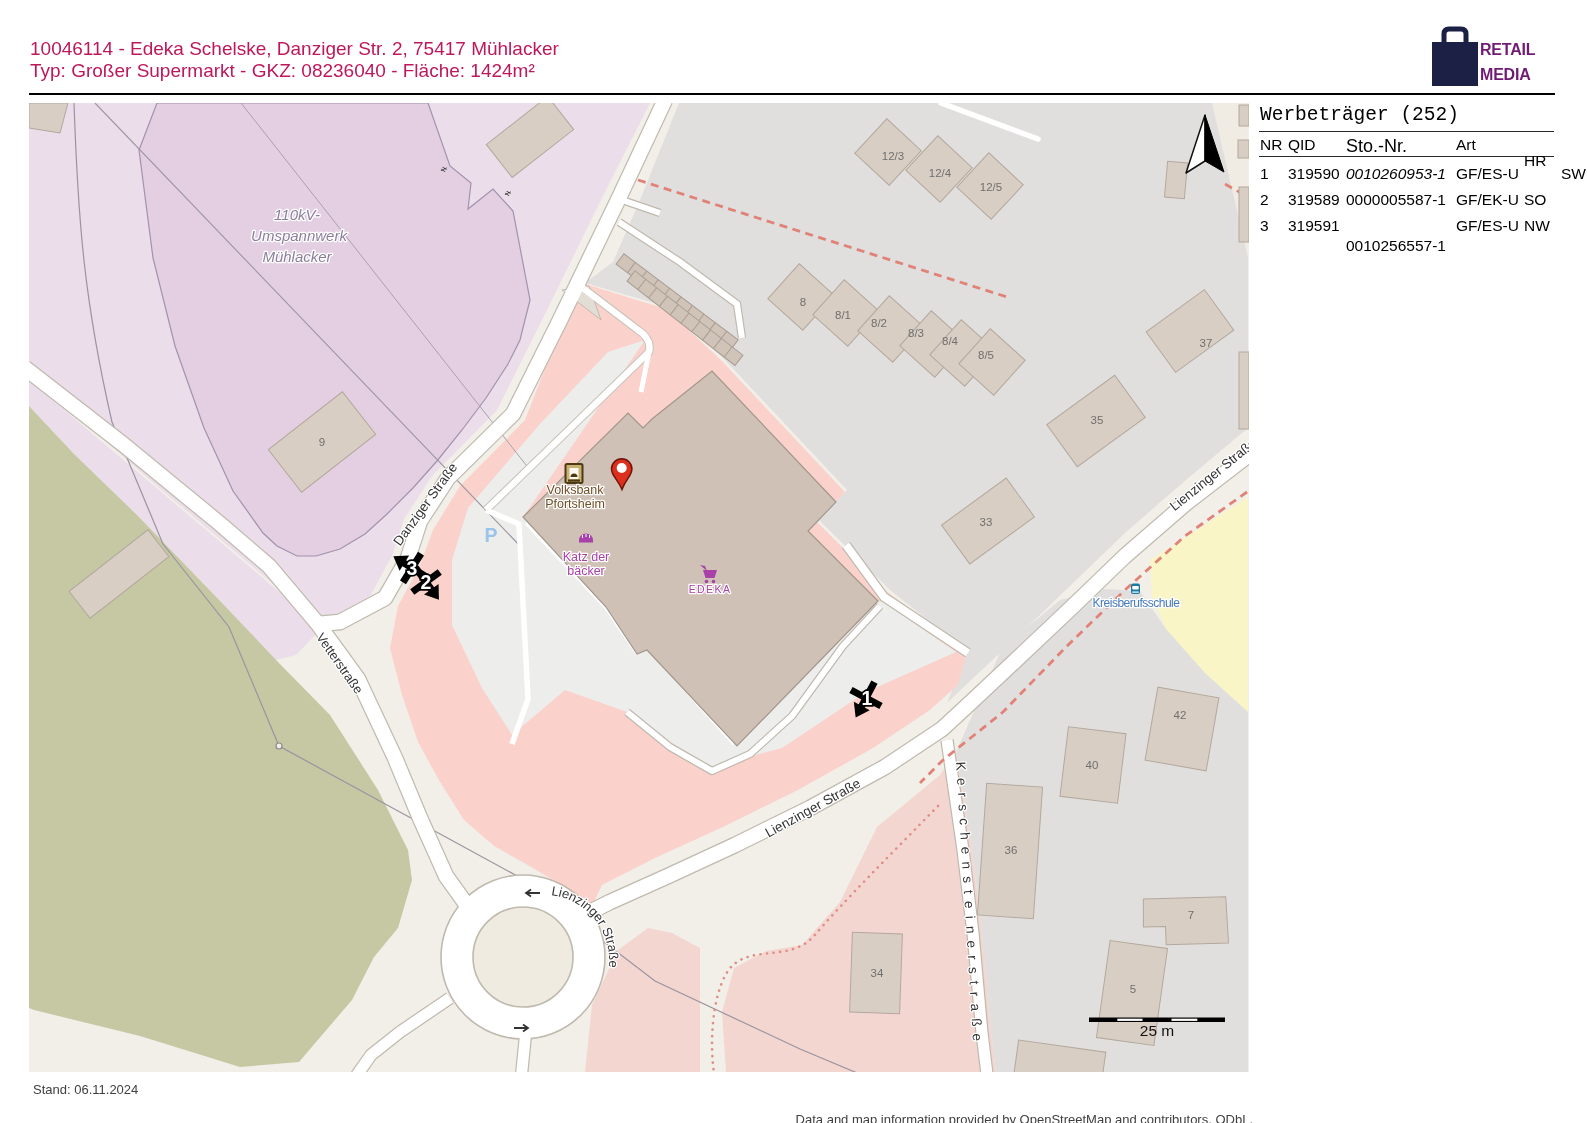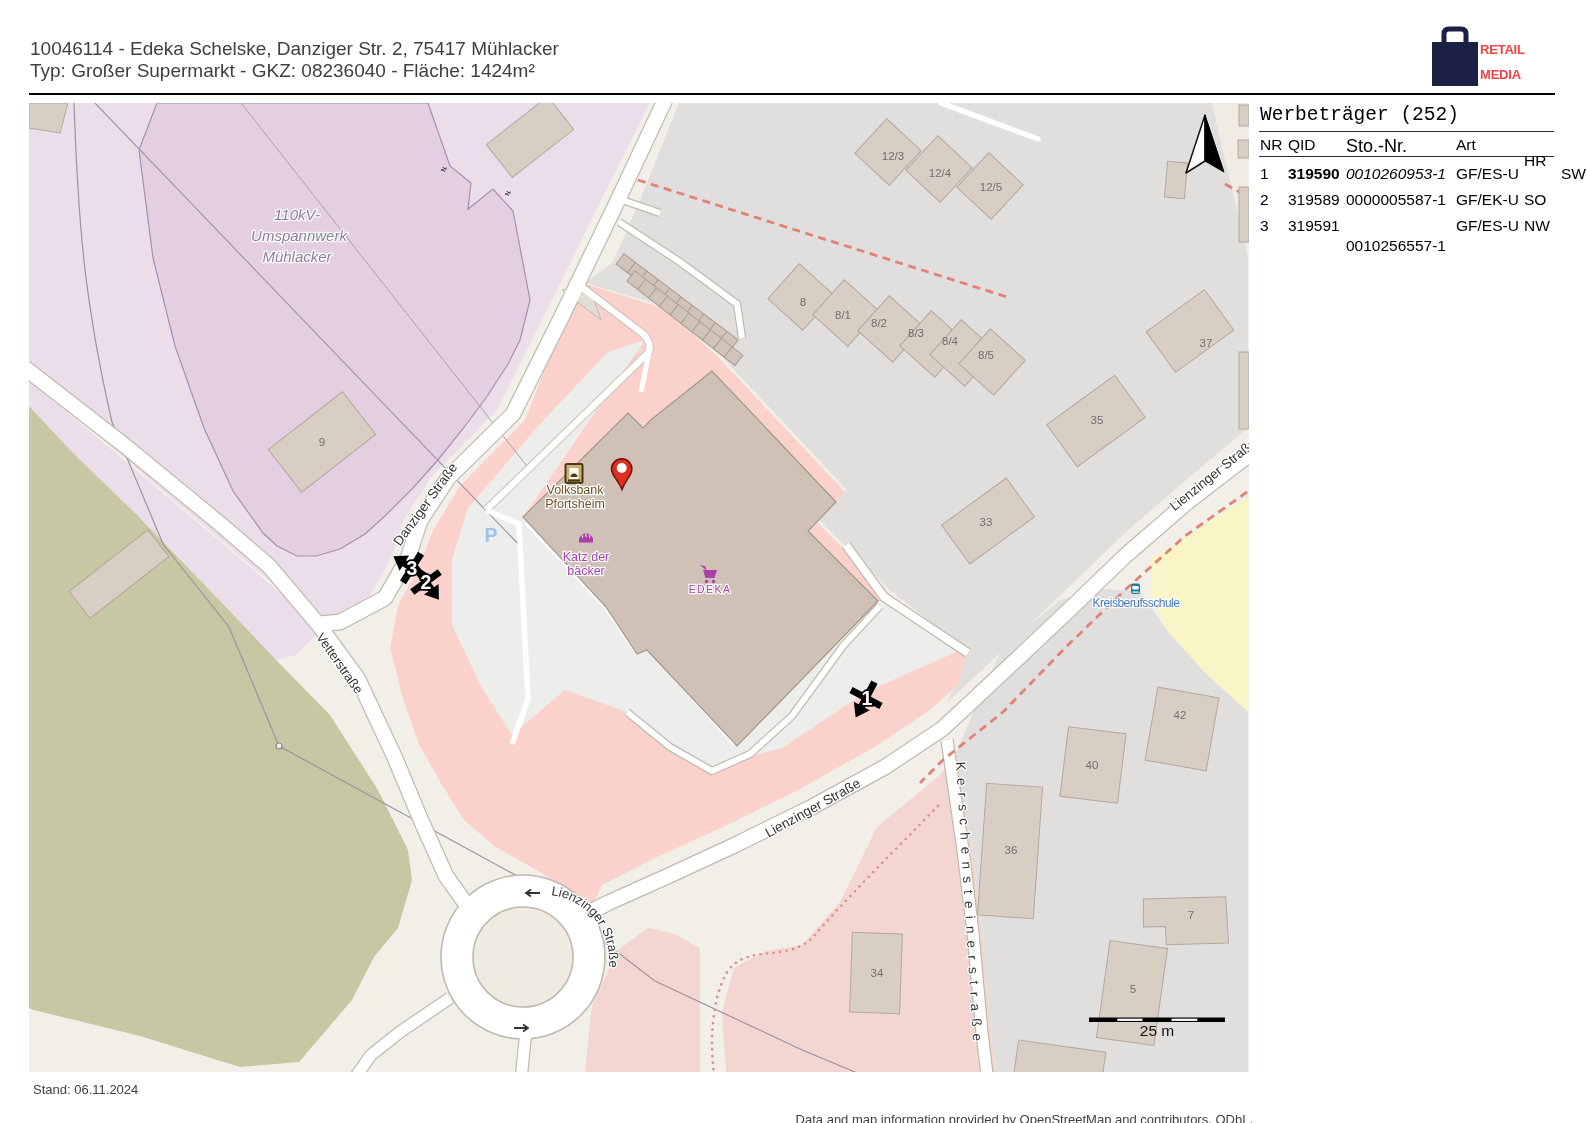--- a/index.html
+++ b/index.html
@@ -1,23 +1,23 @@
 <!DOCTYPE html>
 <html><head><meta charset="utf-8">
 <style>
 html,body{margin:0;padding:0;background:#fff;width:1587px;height:1123px;overflow:hidden;}
 *{box-sizing:border-box;}
 body{font-family:"Liberation Sans",sans-serif;position:relative;}
-.hdr{position:absolute;left:30px;color:#404040;font-size:19px;white-space:nowrap;}
+.hdr{position:absolute;left:30px;color:#be185d;font-size:19px;white-space:nowrap;}
 .rule{position:absolute;left:29px;top:93px;width:1526px;height:1.6px;background:#000;}
 #map{position:absolute;left:29px;top:103px;width:1220px;height:969px;}
 .tbl{position:absolute;color:#000;}
 .tline{position:absolute;background:#2a2a2a;height:1.4px;}
 .foot{position:absolute;font-size:13px;color:#404040;}
-.logotxt{position:absolute;color:#ef4444;font-weight:bold;font-size:13px;line-height:24.6px;left:1480px;top:38px;letter-spacing:-0.2px;}
+.logotxt{position:absolute;color:#701a75;font-weight:bold;font-size:16px;line-height:24.6px;left:1480px;top:38px;letter-spacing:-0.2px;}
 </style></head><body>
 <div class="hdr" style="top:38px;">10046114 - Edeka Schelske, Danziger Str. 2, 75417 Mühlacker</div>
 <div class="hdr" style="top:60px;">Typ: Großer Supermarkt - GKZ: 08236040 - Fläche: 1424m²</div>
 <div class="rule"></div>
 <svg style="position:absolute;left:1429px;top:26px;" width="52" height="62" viewBox="0 0 52 62">
  <path d="M15,17 L15,8 Q15,3 20,3 L32,3 Q37,3 37,8 L37,17" fill="none" stroke="#1b2044" stroke-width="5"></path>
  <rect x="3" y="16" width="46" height="44" fill="#1b2044"></rect>
 </svg>
 <div class="logotxt">RETAIL<br>MEDIA</div>
 <svg id="map" viewBox="29 103 1220 969" width="1220" height="969">
@@ -263,21 +263,21 @@
 
 <div class="tbl" style="left:1260px;top:104px;font-size:19.5px;font-family:Liberation Mono, monospace;">Werbeträger (252)</div>
 <div class="tline" style="left:1259px;top:131px;width:295px;"></div>
 <div class="tline" style="left:1259px;top:156px;width:295px;"></div>
 <div class="tbl" style="left:1260px;top:136px;font-size:15.5px;">NR</div>
 <div class="tbl" style="left:1288px;top:136px;font-size:15.5px;">QID</div>
 <div class="tbl" style="left:1346px;top:136px;font-size:18px;">Sto.-Nr.</div>
 <div class="tbl" style="left:1456px;top:136px;font-size:15.5px;">Art</div>
 <div class="tbl" style="left:1524px;top:152px;font-size:15.5px;">HR</div>
 <div class="tbl" style="left:1260px;top:165px;font-size:15.5px;">1</div>
-<div class="tbl" style="left:1288px;top:165px;font-size:15.5px;font-weight:bold;">319590</div>
+<div class="tbl" style="left:1288px;top:165px;font-size:15.5px;">319590</div>
 <div class="tbl" style="left:1346px;top:165px;font-size:15.5px;font-style:italic;">0010260953-1</div>
 <div class="tbl" style="left:1456px;top:165px;font-size:15.5px;">GF/ES-U</div>
 <div class="tbl" style="left:1524px;top:165px;font-size:15.5px;margin-left:37px;">SW</div>
 <div class="tbl" style="left:1260px;top:191px;font-size:15.5px;">2</div>
 <div class="tbl" style="left:1288px;top:191px;font-size:15.5px;">319589</div>
 <div class="tbl" style="left:1346px;top:191px;font-size:15.5px;">0000005587-1</div>
 <div class="tbl" style="left:1456px;top:191px;font-size:15.5px;">GF/EK-U</div>
 <div class="tbl" style="left:1524px;top:191px;font-size:15.5px;">SO</div>
 <div class="tbl" style="left:1260px;top:217px;font-size:15.5px;">3</div>
 <div class="tbl" style="left:1288px;top:217px;font-size:15.5px;">319591</div>

